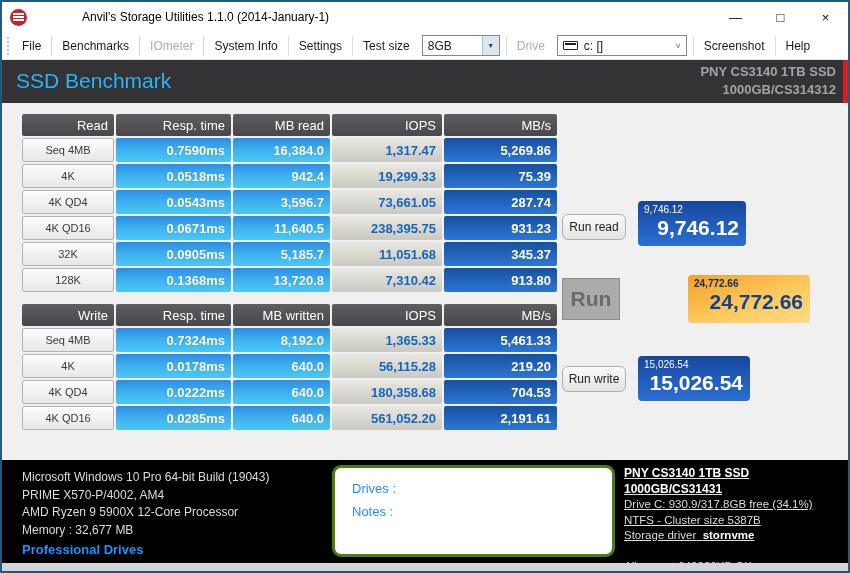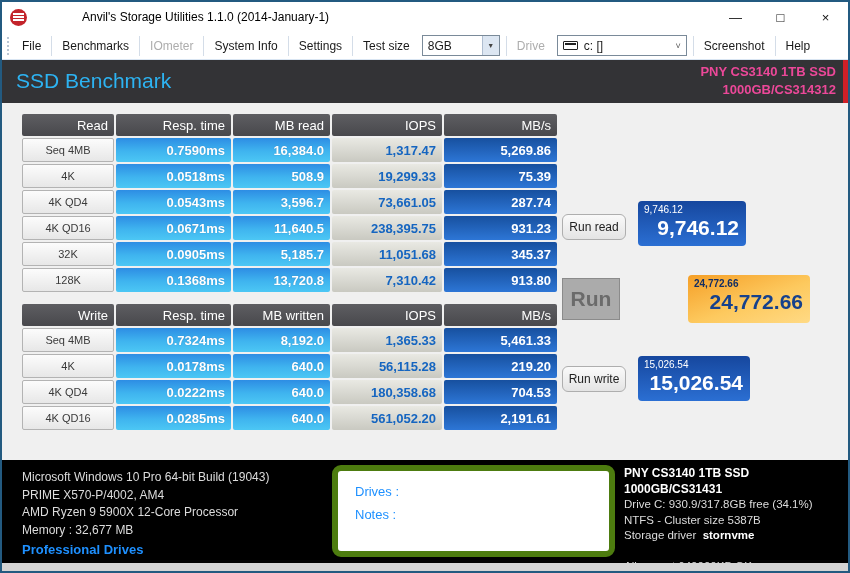--- a/index.html
+++ b/index.html
@@ -25,21 +25,21 @@
   .combo { display:flex; align-items:center; border:1px solid #7a8a99; background:#fff; height:21px; margin:0 4px; }
   .combo-text { padding:0 5px; font-size:12px; }
   .combo-btn { width:17px; height:100%; background:#dce6f2; border-left:1px solid #aebdd0; display:flex; align-items:center; justify-content:center; font-size:7px; color:#444; }
   .drive-combo { width:130px; justify-content:flex-start; }
   .drive-combo .chev { margin-left:auto; font-size:9px; color:#555; padding-right:5px; }
   .drive-glyph { width:15px; height:9px; border:1.5px solid #222; border-radius:1px; margin:0 4px 0 5px; position:relative; }
   .drive-glyph:before { content:""; position:absolute; left:1px; top:1px; right:1px; height:2px; background:#222; }
   
   #band { position:absolute; left:0; top:58px; width:100%; height:43px; background:#333336; }
   #band-title { position:absolute; left:14px; top:9px; font-size:21px; color:#2db3f2; }
-  #band-right { position:absolute; right:12px; top:3px; text-align:right; font-size:13px; font-weight:bold; color:#ec4899; line-height:18px; }
+  #band-right { position:absolute; right:12px; top:3px; text-align:right; font-size:13px; font-weight:bold; color:#a3a3a3; line-height:18px; }
   #band-redstrip { position:absolute; right:0; top:0; width:5px; height:100%; background:#cf2027; }
   
   .bench-table { position:absolute; display:grid; grid-template-columns:92px 115px 97px 110px 113px; gap:2px; }
   .cell { height:24px; display:flex; align-items:center; border-radius:2px; font-size:13px; }
   .hcell { height:22px; background:linear-gradient(180deg,#5e5e62,#48484c); color:#fff; justify-content:flex-end; padding-right:6px; font-size:13px; }
   .lbl { background:linear-gradient(180deg,#fcfcfc,#e7e7e7); border:1px solid #b3b3b3; color:#3a3a3a; justify-content:center; font-size:11px; }
   .blue { background:linear-gradient(180deg,#2d8de4,#3fb4ef 55%,#4cc7f4); color:#fff; font-weight:bold; justify-content:flex-end; padding-right:6px; text-shadow:0 0 1px rgba(0,40,90,.35); }
   .iops { background:linear-gradient(180deg,#e9e9e3,#c9c9c1); color:#1565c0; font-weight:bold; justify-content:flex-end; padding-right:6px; }
   .mbs { background:linear-gradient(180deg,#17509f,#2d76d6); color:#fff; font-weight:bold; justify-content:flex-end; padding-right:6px; }
   
@@ -49,23 +49,23 @@
   .scorebox .small { font-size:10px; line-height:11px; }
   .scorebox .big { font-size:21px; font-weight:bold; text-align:right; line-height:26px; }
   .score-blue { background:linear-gradient(180deg,#16479e,#2b6fd3); color:#fff; }
   .score-orange { background:linear-gradient(160deg,#f59f27,#fdc95e 55%,#ffda85); color:#16418c; }
   .score-orange .small { font-weight:bold; color:#132e63; }
   
   #footer { position:absolute; left:0; top:458px; width:846px; height:103px; background:#000000; color:#dcdcdc; }
   #footer-strip { position:absolute; left:0; top:561px; width:846px; height:8px; background:#d4d4d4; }
   .sys-lines { position:absolute; left:20px; top:9px; font-size:12px; line-height:17.5px; }
   .edition { position:absolute; left:20px; top:82px; font-size:13px; font-weight:bold; color:#1e90ff; }
-  #notes-box { position:absolute; left:330px; top:5px; width:283px; height:92px; background:#fff; border:6px solid #4d7c0f; border-radius:9px; padding:9px 0 0 17px; }
+  #notes-box { position:absolute; left:330px; top:5px; width:283px; height:92px; background:#fff; border:3px solid #4d7c0f; border-radius:9px; padding:9px 0 0 17px; }
   #notes-box .nline { color:#1e90ff; font-size:13px; line-height:23px; }
-  .drv-block { position:absolute; left:622px; top:6px; font-size:11.5px; line-height:15.5px; }
+  .drv-block { position:absolute; left:622px; top:6px; font-size:11.5px; line-height:15.5px;text-decoration:underline; }
   .drv-title { font-weight:bold; color:#fff; font-size:12px; }
   .drv-bold { font-weight:bold; color:#fff; }
 </style>
 </head>
 <body>
 
 <div id="window">
 
   <div id="titlebar">
     <div class="app-icon"></div>
@@ -124,21 +124,21 @@
     <div class="cell hcell">MB/s</div>
 
     <div class="cell lbl">Seq 4MB</div>
     <div class="cell blue">0.7590ms</div>
     <div class="cell blue">16,384.0</div>
     <div class="cell iops">1,317.47</div>
     <div class="cell mbs">5,269.86</div>
 
     <div class="cell lbl">4K</div>
     <div class="cell blue">0.0518ms</div>
-    <div class="cell blue">508.9</div>
+    <div class="cell blue">942.4</div>
     <div class="cell iops">19,299.33</div>
     <div class="cell mbs">75.39</div>
 
     <div class="cell lbl">4K QD4</div>
     <div class="cell blue">0.0543ms</div>
     <div class="cell blue">3,596.7</div>
     <div class="cell iops">73,661.05</div>
     <div class="cell mbs">287.74</div>
 
     <div class="cell lbl">4K QD16</div>

